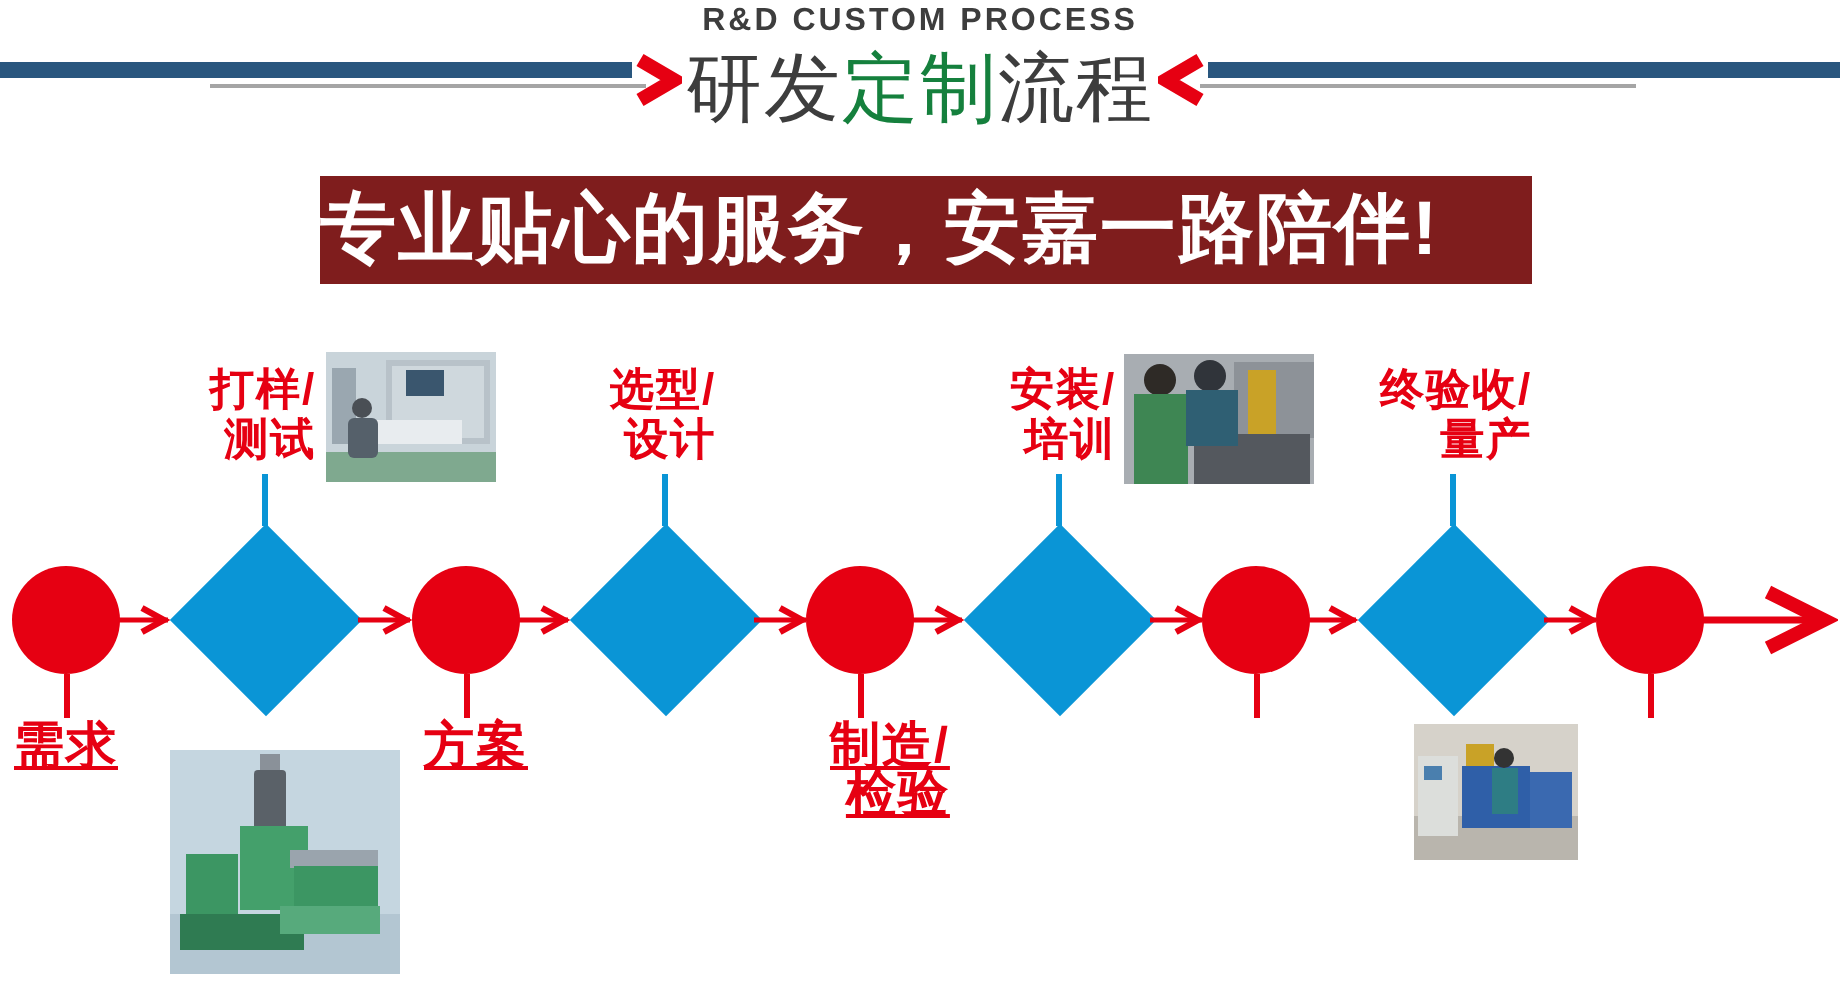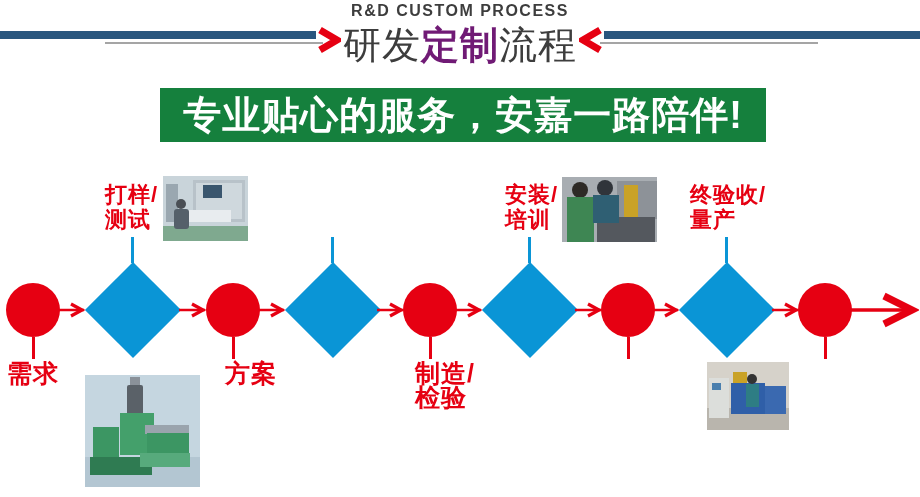--- a/index.html
+++ b/index.html
@@ -3,42 +3,42 @@
 <meta charset="utf-8">
 <style>
   html,body{margin:0;padding:0;background:#fff;}
   .stage{position:relative;width:920px;height:497px;background:#fff;overflow:hidden;
          font-family:"Liberation Sans","DejaVu Sans",sans-serif;}
   
   .title-en{position:absolute;left:0;right:0;top:2px;text-align:center;font-size:16px;
             letter-spacing:1.5px;color:#3d3d3d;font-weight:600;}
   .title-zh{position:absolute;left:0;right:0;top:24px;text-align:center;font-size:38px;
             line-height:42px;color:#3d3d3d;font-weight:500;letter-spacing:1px;}
-  .title-zh .hl{color:#701a75;font-weight:700;text-align:center;}
+  .title-zh .hl{color:#15803d;font-weight:400;text-align:center;}
   .bar{position:absolute;top:31px;height:8px;background:#29567e;}
   .bar.left{left:0;width:316px;}
   .bar.right{left:604px;width:316px;}
   .thin{position:absolute;top:42px;height:2px;background:#a5a5a5;}
   .thin.left{left:105px;width:218px;}
   .thin.right{left:600px;width:218px;}
   .chev{position:absolute;top:26px;}
   
-  .banner{position:absolute;left:160px;top:88px;width:606px;height:54px;background:#15803d;
-          color:#fff;font-weight:bold;font-size:38px;line-height:55px;text-align:center;
+  .banner{position:absolute;left:160px;top:88px;width:606px;height:54px;background:#7f1d1d;
+          color:#fff;font-weight:bold;font-size:38px;line-height:55px;text-align:left;
           letter-spacing:1px;white-space:nowrap;}
   
   .node-circle{position:absolute;top:283px;width:54px;height:54px;border-radius:50%;background:#e60012;}
   .node-diamond{position:absolute;top:276px;width:68px;height:68px;background:#0a95d6;transform:rotate(45deg);}
   .stem-blue{position:absolute;top:237px;width:3px;height:26px;background:#0a95d6;}
   .stem-red{position:absolute;top:337px;width:3px;height:22px;background:#e60012;}
   .dlabel{position:absolute;top:182px;color:#e60012;font-weight:bold;font-size:22px;
           line-height:25px;letter-spacing:1px;white-space:nowrap;}
   .clabel{position:absolute;top:361px;color:#e60012;font-weight:bold;font-size:25px;
-          line-height:24px;letter-spacing:1px;white-space:nowrap;}
-  .dlabel span,.clabel span{display:block;}
+          line-height:24px;letter-spacing:1px;white-space:nowrap;text-decoration:underline;}
+  .dlabel span,.clabel span{display:block;text-align:right;}
   .arrow{position:absolute;top:301px;}
   .final-arrow{position:absolute;top:291px;}
   .photo{position:absolute;display:block;}
 </style>
 </head>
 <body>
 
 <div class="stage">
 
   <div class="bar left"></div>
@@ -161,33 +161,37 @@
     </svg>
   <svg class="final-arrow" style="left:851px" width="68" height="38" viewBox="0 0 68 38">
       <line x1="0" y1="19" x2="54" y2="19" stroke="#e60012" stroke-width="3.5"></line>
       <path d="M33,5 L61,19 L33,33" fill="none" stroke="#e60012" stroke-width="7"></path>
     </svg>
 
   <div class="dlabel" style="left:105px">
     <span>打样/</span>
     <span>测试</span>
   </div>
+  <div class="dlabel" style="left:305px">
+    <span>选型/</span>
+    <span>设计</span>
+  </div>
   <div class="dlabel" style="left:690px">
     <span>终验收/</span>
     <span>量产</span>
   </div>
   <div class="dlabel" style="left:505px">
     <span>安装/</span>
     <span>培训</span>
   </div>
 
   <div class="clabel" style="left:7px">
     <span>需求</span>
   </div>
-  <div class="clabel" style="left:225px">
+  <div class="clabel" style="left:212px">
     <span>方案</span>
   </div>
   <div class="clabel" style="left:415px">
     <span>制造/</span>
     <span>检验</span>
   </div>
   <div class="clabel" style="left:590px">
   </div>
 
 </div>

